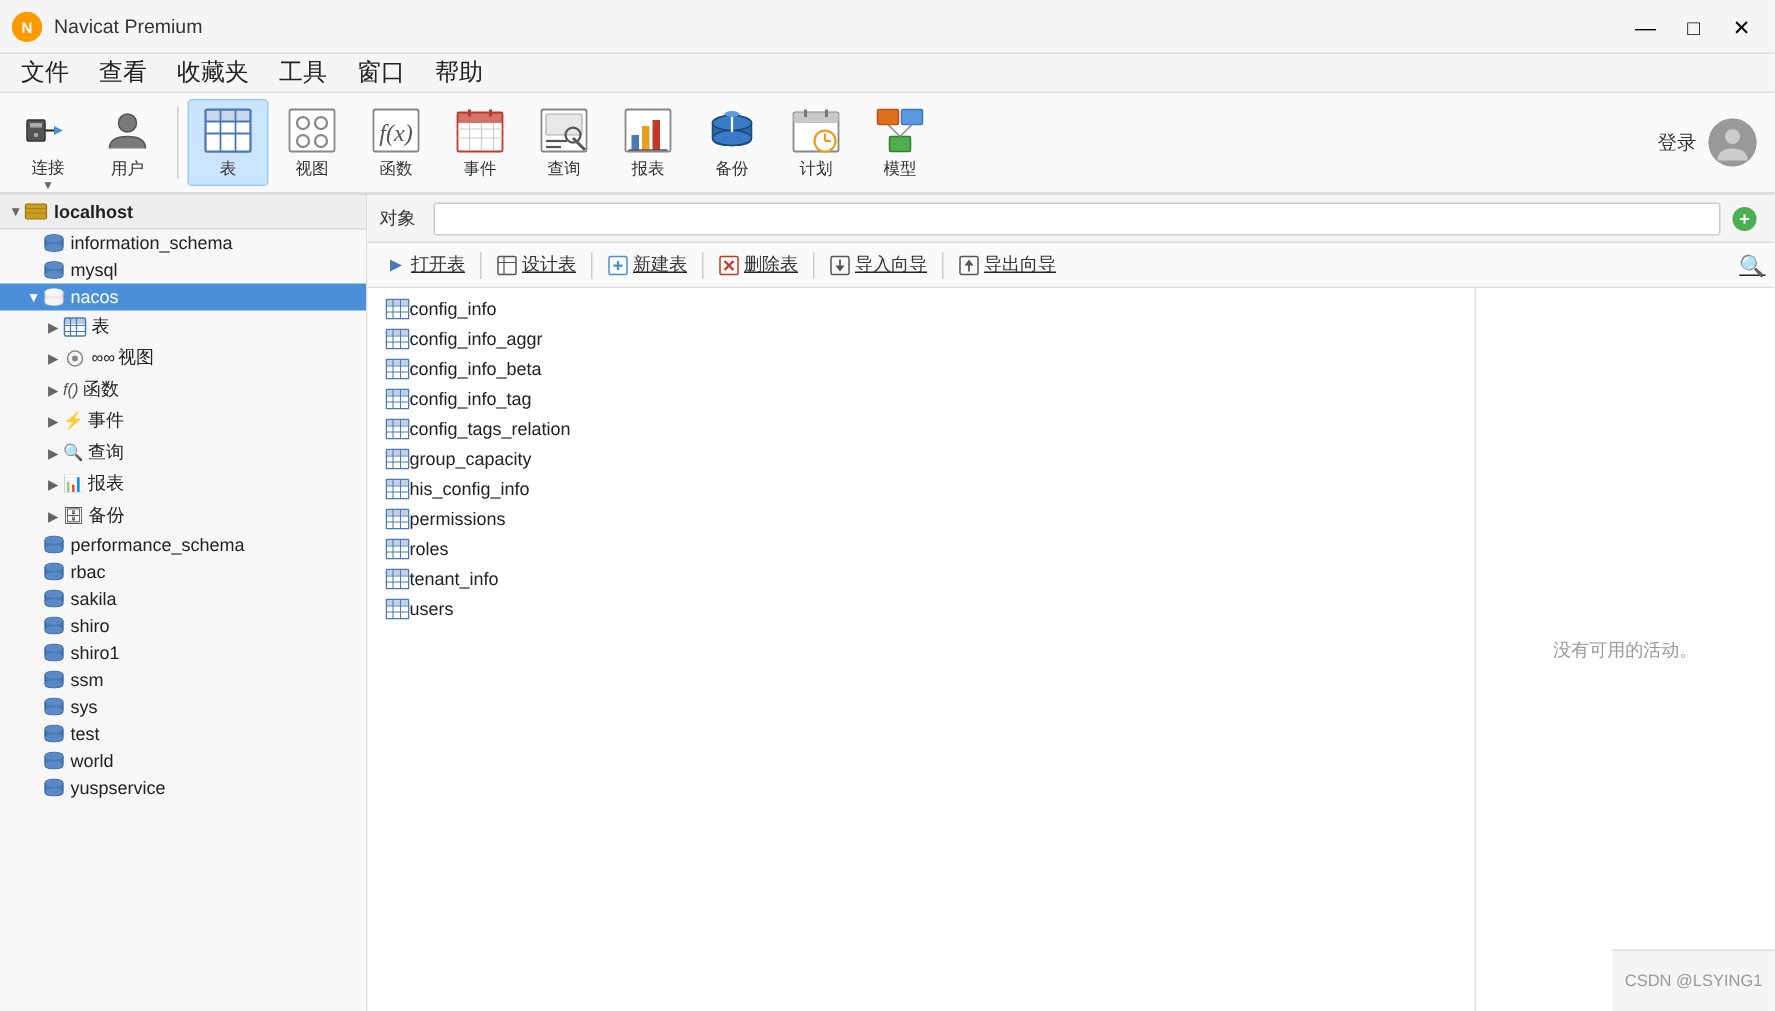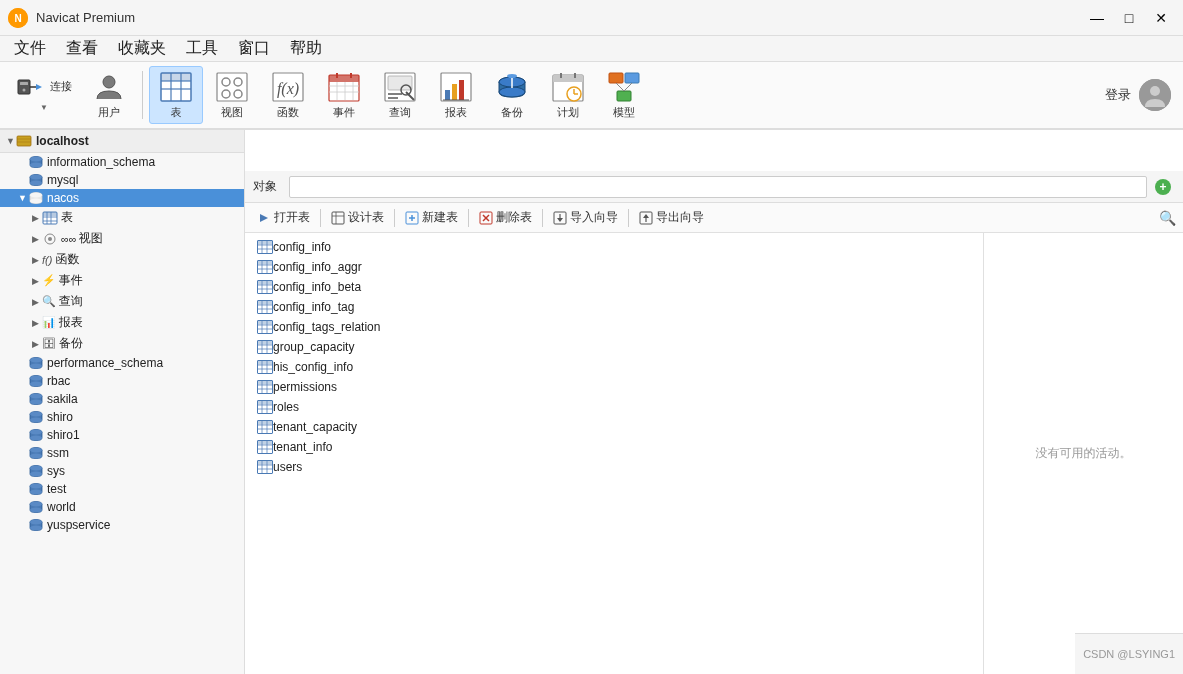--- a/index.html
+++ b/index.html
@@ -36,27 +36,27 @@
     #sidebar { width: 245px; background: #f7f7f7; border-right: 1px solid #ddd; overflow-y: auto; flex-shrink: 0; }
     .sidebar-header { display: flex; align-items: center; padding: 4px 6px; background: #eee; border-bottom: 1px solid #ddd; font-size: 12px; font-weight: bold; cursor: pointer; }
     .tree-item { display: flex; align-items: center; padding: 2px 6px; cursor: pointer; font-size: 12px; white-space: nowrap; }
     .tree-item.active { background: #4a90d9; color: white; }
     .tree-indent1 { padding-left: 18px; }
     .tree-indent2 { padding-left: 32px; }
     .chevron { display: inline-block; width: 10px; font-size: 9px; color: #666; }
 
     
     #right-panel { flex: 1; display: flex; flex-direction: column; background: white; }
-    #object-bar { display: flex; align-items: center; background: #f5f5f5; height: 32px; border-bottom: 1px solid #ddd; padding: 0 8px; gap: 4px; margin-top: 41px; }
+    #object-bar { display: flex; align-items: center; background: #f5f5f5; height: 32px; border-bottom: 1px solid #ddd; padding: 0 8px; gap: 4px; }
     #object-label { font-size: 12px; color: #333; margin-right: 8px; }
     #search-box { flex: 1; height: 22px; border: 1px solid #ccc; padding: 0 4px; font-size: 12px; border-radius: 2px; }
     .obj-icon-btn { width: 24px; height: 24px; display: flex; align-items: center; justify-content: center; cursor: pointer; border-radius: 2px; border: none; background: transparent; font-size: 13px; color: #555; }
 
     
-    #action-bar { display: flex; align-items: center; background: #fafafa; height: 30px; border-bottom: 1px solid #e0e0e0; padding: 0 6px; gap: 2px; }
+    #action-bar { display: flex; align-items: center; background: #fafafa; height: 30px; border-bottom: 1px solid #e0e0e0; padding: 0 6px; gap: 2px; text-decoration: underline; }
     .action-btn { display: flex; align-items: center; gap: 3px; padding: 2px 6px; cursor: pointer; border-radius: 2px; font-size: 12px; color: #333; border: none; background: transparent; }
     .action-sep { width: 1px; background: #ccc; height: 18px; margin: 0 2px; }
     #search-icon-action { margin-left: auto; font-size: 14px; color: #555; cursor: pointer; }
 
     
     #table-list { flex: 1; overflow-y: auto; padding: 4px 0; }
     .table-row { display: flex; align-items: center; padding: 3px 12px; cursor: pointer; font-size: 12px; color: #222; gap: 0; }
 
     
     #no-activity { display: flex; align-items: center; justify-content: center; width: 200px; flex-shrink: 0; border-left: 1px solid #e0e0e0; color: #999; font-size: 12px; }
@@ -97,21 +97,21 @@
   <span class="menu-item">查看</span>
   <span class="menu-item">收藏夹</span>
   <span class="menu-item">工具</span>
   <span class="menu-item">窗口</span>
   <span class="menu-item">帮助</span>
 </div>
 
 <div id="toolbar">
 
   <div style="display:flex;flex-direction:column;align-items:center;cursor:pointer;border-radius:3px;">
-    <div style="display:flex;flex-direction:row;align-items:center;padding:4px 8px 0px;gap:2px;">
+    <div style="display:flex;flex-direction:column;align-items:center;padding:4px 8px 0px;gap:2px;">
       <div class="tb-icon">
         <svg width="32" height="32" viewBox="0 0 32 32">
           <rect x="2" y="10" width="12" height="14" rx="1" fill="#555" stroke="#333" stroke-width="1"></rect>
           <rect x="4" y="12" width="8" height="3" rx="0.5" fill="#aaa"></rect>
           <circle cx="8" cy="20" r="1.5" fill="#aaa"></circle>
           <line x1="14" y1="17" x2="20" y2="17" stroke="#333" stroke-width="1.5"></line>
           <polygon points="20,14 26,17 20,20" fill="#4a90d9"></polygon>
         </svg>
       </div>
       <span style="font-size:11px;color:#333;">连接</span>
@@ -651,31 +651,20 @@
   </div>
           <div class="table-row">
     <svg class="tbl-icon-svg" viewBox="0 0 16 14">
       <rect x="0.5" y="0.5" width="15" height="13" rx="0.5" fill="#fff" stroke="#4a7ab5" stroke-width="1"></rect>
       <rect x="0.5" y="0.5" width="15" height="4" rx="0.5" fill="#4a7ab5" opacity="0.35"></rect>
       <line x1="5" y1="0.5" x2="5" y2="13.5" stroke="#4a7ab5" stroke-width="0.7"></line>
       <line x1="10" y1="0.5" x2="10" y2="13.5" stroke="#4a7ab5" stroke-width="0.7"></line>
       <line x1="0.5" y1="5" x2="15.5" y2="5" stroke="#4a7ab5" stroke-width="0.7"></line>
       <line x1="0.5" y1="9" x2="15.5" y2="9" stroke="#4a7ab5" stroke-width="0.7"></line>
     </svg>
-    <span>tenant_capacity</span>
-  </div>
-          <div class="table-row">
-    <svg class="tbl-icon-svg" viewBox="0 0 16 14">
-      <rect x="0.5" y="0.5" width="15" height="13" rx="0.5" fill="#fff" stroke="#4a7ab5" stroke-width="1"></rect>
-      <rect x="0.5" y="0.5" width="15" height="4" rx="0.5" fill="#4a7ab5" opacity="0.35"></rect>
-      <line x1="5" y1="0.5" x2="5" y2="13.5" stroke="#4a7ab5" stroke-width="0.7"></line>
-      <line x1="10" y1="0.5" x2="10" y2="13.5" stroke="#4a7ab5" stroke-width="0.7"></line>
-      <line x1="0.5" y1="5" x2="15.5" y2="5" stroke="#4a7ab5" stroke-width="0.7"></line>
-      <line x1="0.5" y1="9" x2="15.5" y2="9" stroke="#4a7ab5" stroke-width="0.7"></line>
-    </svg>
     <span>tenant_info</span>
   </div>
           <div class="table-row">
     <svg class="tbl-icon-svg" viewBox="0 0 16 14">
       <rect x="0.5" y="0.5" width="15" height="13" rx="0.5" fill="#fff" stroke="#4a7ab5" stroke-width="1"></rect>
       <rect x="0.5" y="0.5" width="15" height="4" rx="0.5" fill="#4a7ab5" opacity="0.35"></rect>
       <line x1="5" y1="0.5" x2="5" y2="13.5" stroke="#4a7ab5" stroke-width="0.7"></line>
       <line x1="10" y1="0.5" x2="10" y2="13.5" stroke="#4a7ab5" stroke-width="0.7"></line>
       <line x1="0.5" y1="5" x2="15.5" y2="5" stroke="#4a7ab5" stroke-width="0.7"></line>
       <line x1="0.5" y1="9" x2="15.5" y2="9" stroke="#4a7ab5" stroke-width="0.7"></line>

